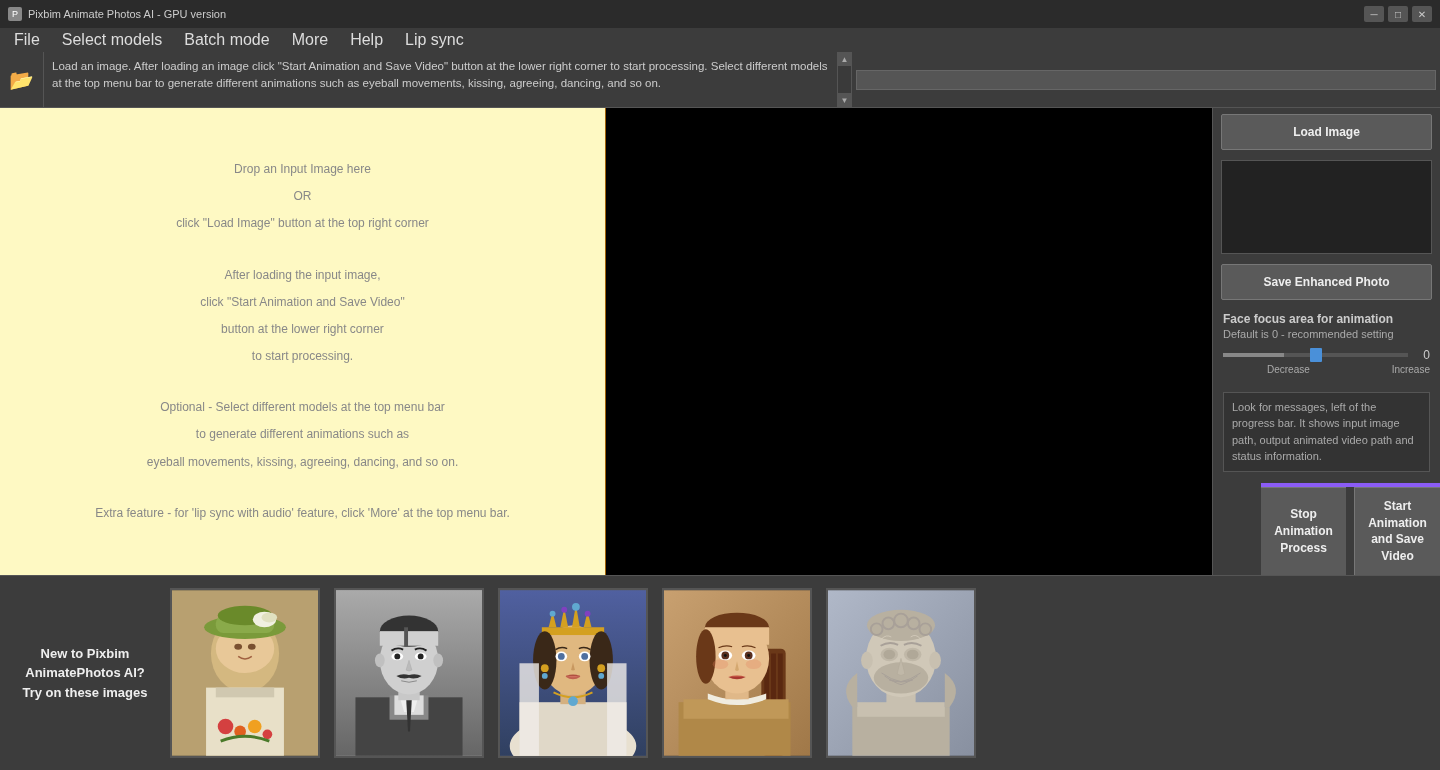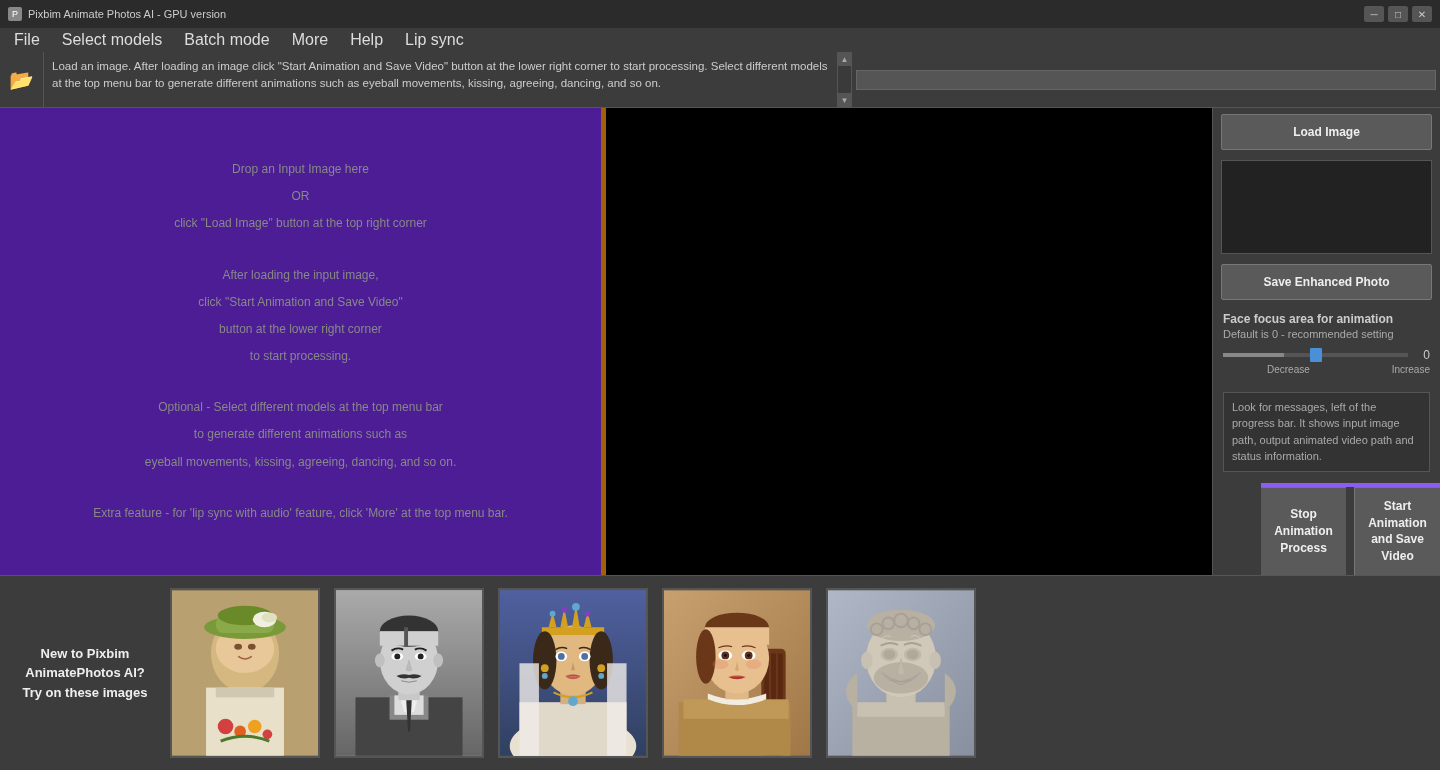--- a/index.html
+++ b/index.html
@@ -185,25 +185,25 @@
       color: #ccc;
       border-right: 1px solid #555;
     }
 
     .image-panels {
       display: flex;
       flex: 1;
     }
     .image-panel {
       width: 50%;
-      background: #4c1d95;
+      background: #fef9c3;
       display: flex;
       align-items: center;
       justify-content: center;
-      border-right: 5px solid #a16207;
+      border-right: 1px solid #a16207;
       padding: 16px;
       flex-direction: column;
       gap: 10px;
       text-align: center;
     }
     .image-panel.right {
       background: #000;
       border-right: none;
     }
     .instruction-lines {

